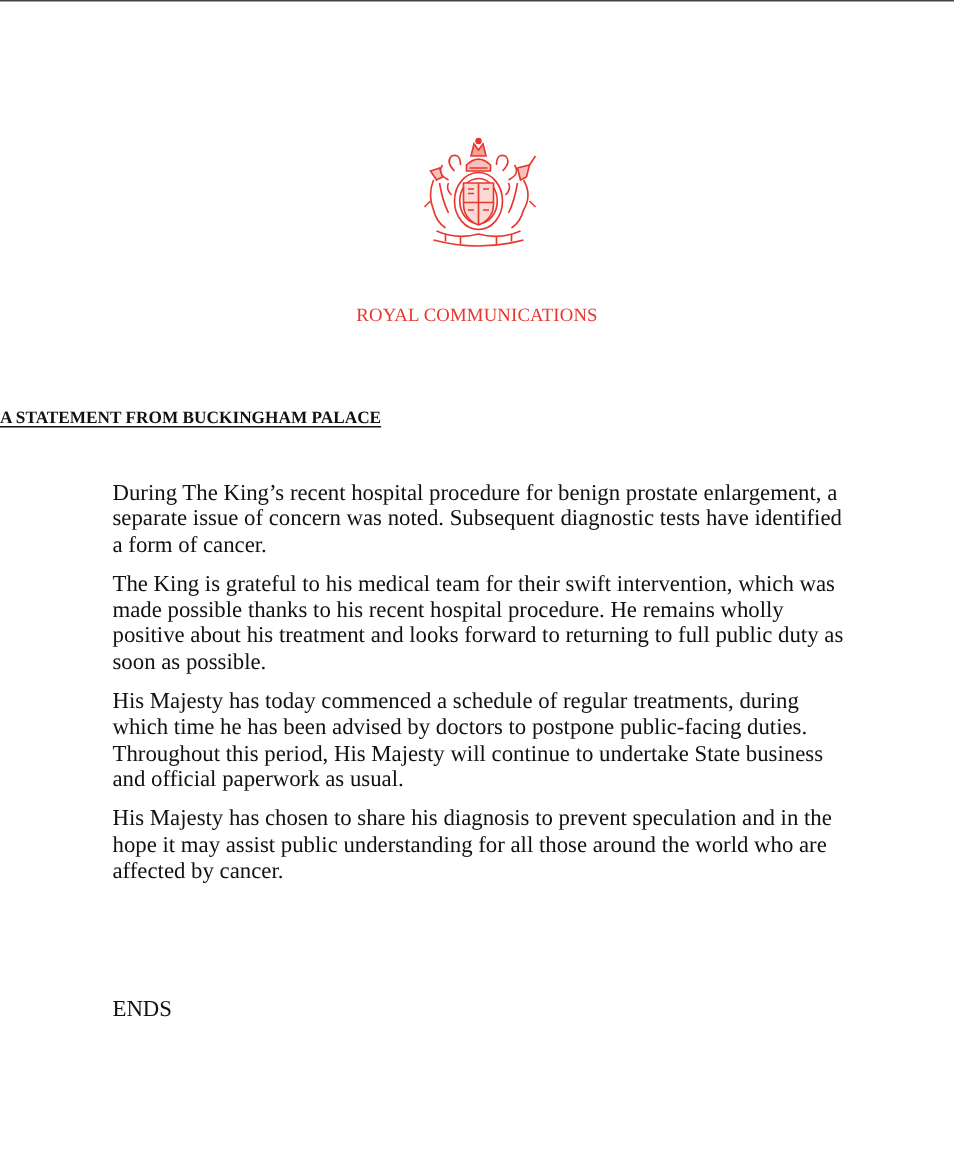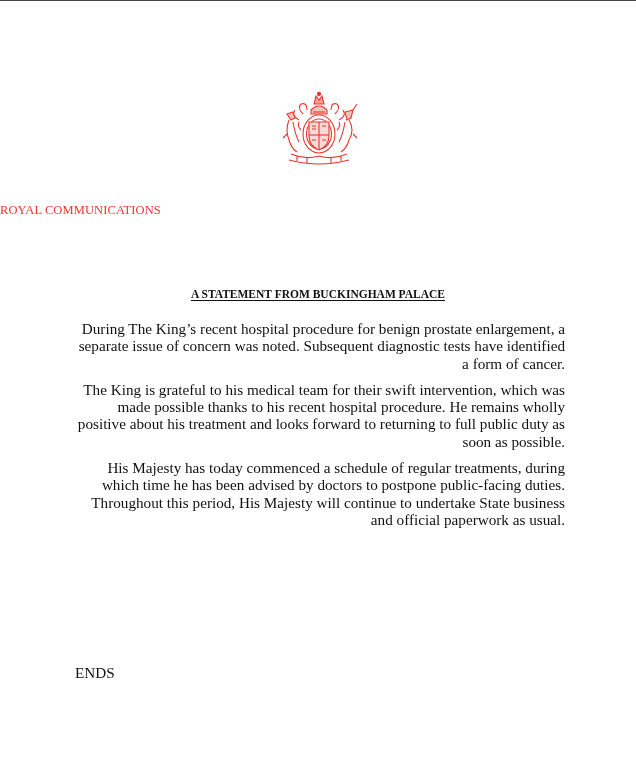--- a/index.html
+++ b/index.html
@@ -27,44 +27,44 @@
       left: 277px;
       top: 90px;
       width: 84px;
       height: 78px;
     }
     .org-name {
       position: absolute;
       left: 0;
       width: 636px;
       top: 203px;
+      text-align: center;
       font-size: 12.5px;
       letter-spacing: 0.1px;
       color: #e8372f;
     }
     .headline {
       position: absolute;
       left: 0;
       width: 636px;
-      top: 288px;
-      text-align: center;
+      top: 273px;
+      text-align: left;
       font-size: 11.5px;
       font-weight: bold;
       text-decoration: underline;
       text-underline-offset: 2px;
       color: #111111;
     }
     .body-text {
       position: absolute;
       left: 75px;
       top: 320px;
       width: 490px;
       font-size: 15.2px;
       line-height: 17.3px;
-      text-align: right;
     }
     .body-text p {
       margin: 0 0 9px 0;
     }
     .ends {
       position: absolute;
       left: 75px;
       top: 649px;
       font-size: 15.2px;
       margin-top: 15px;
@@ -117,15 +117,16 @@
 </div>
 
 <div class="org-name">ROYAL COMMUNICATIONS</div>
 
 <div class="headline">A STATEMENT FROM BUCKINGHAM PALACE</div>
 
 <div class="body-text">
   <p>During The King’s recent hospital procedure for benign prostate enlargement, a separate issue of concern was noted. Subsequent diagnostic tests have identified a form of cancer.</p>
   <p>The King is grateful to his medical team for their swift intervention, which was made possible thanks to his recent hospital procedure. He remains wholly positive about his treatment and looks forward to returning to full public duty as soon as possible.</p>
   <p>His Majesty has today commenced a schedule of regular treatments, during which time he has been advised by doctors to postpone public-facing duties. Throughout this period, His Majesty will continue to undertake State business and official paperwork as usual.</p>
+  <p>His Majesty has chosen to share his diagnosis to prevent speculation and in the hope it may assist public understanding for all those around the world who are affected by cancer.</p>
 </div>
 
 <div class="ends">ENDS</div>
 
 </body></html>

